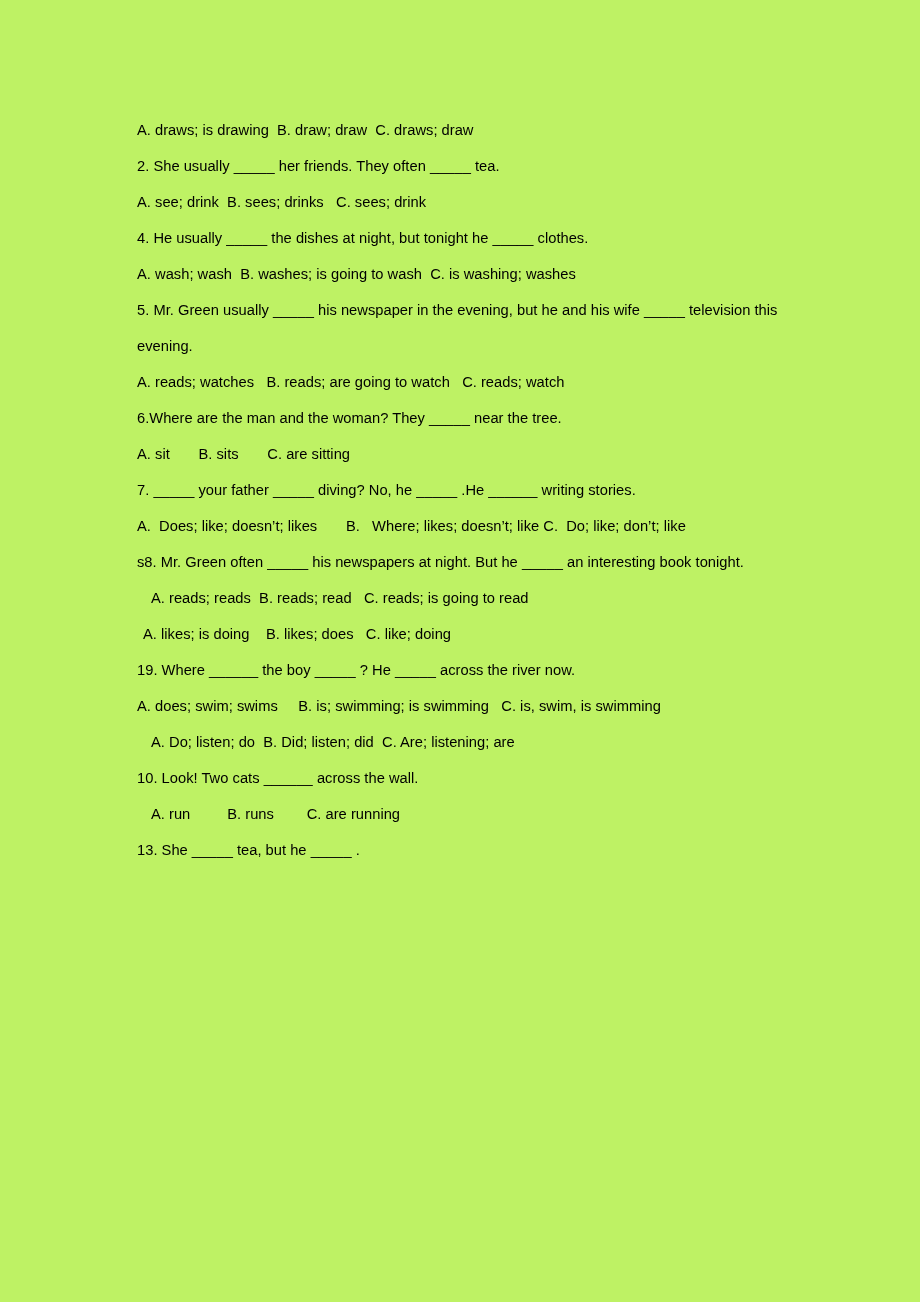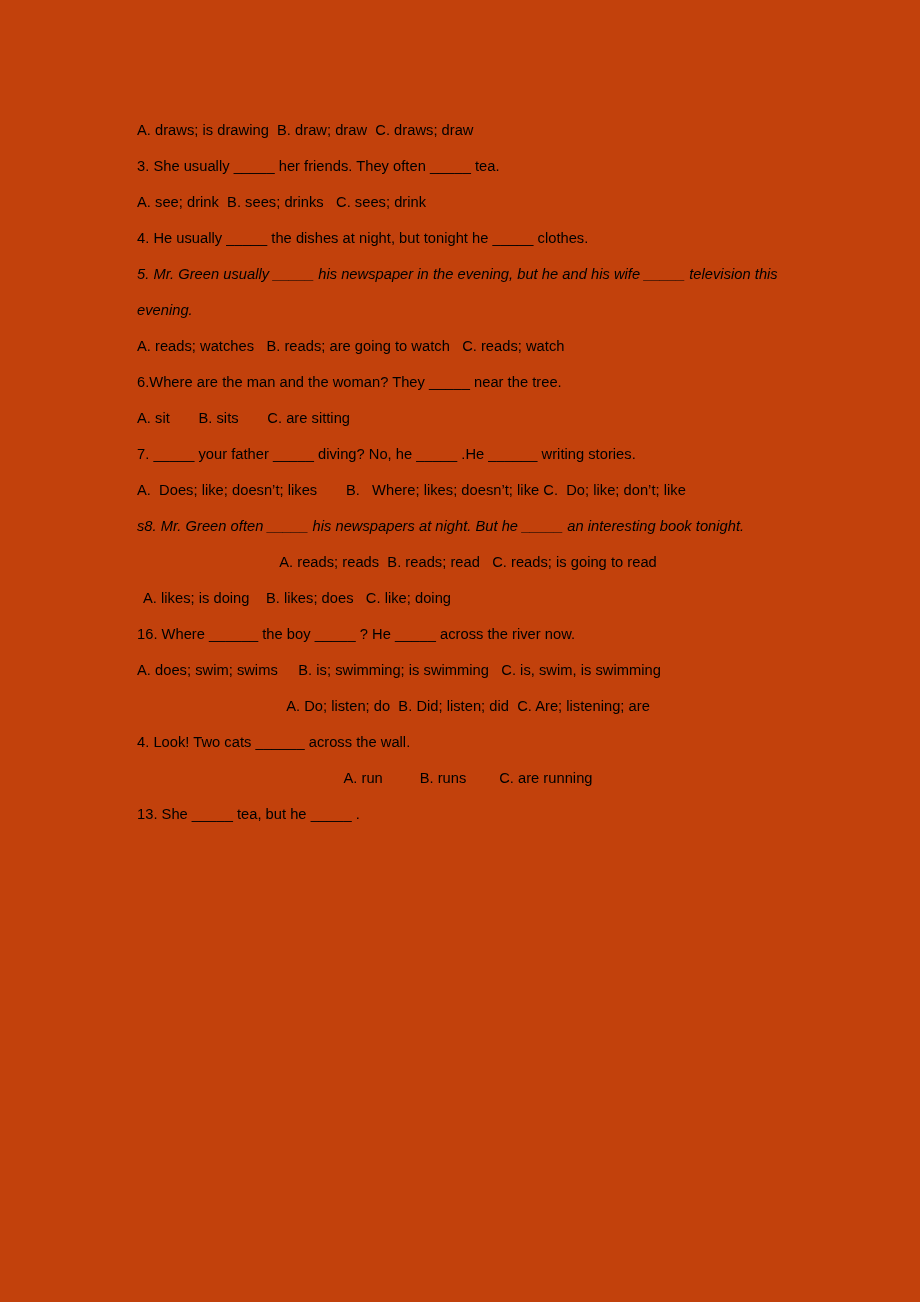--- a/index.html
+++ b/index.html
@@ -8,66 +8,66 @@
     background: #ffffff;
   }
   body {
     font-family: "Liberation Sans", sans-serif;
     color: #000000;
   }
   .page {
     position: relative;
     width: 920px;
     height: 1302px;
-    background: #c2410c;
+    background: #bef264;
     overflow: hidden;
     box-sizing: border-box;
   }
   .content {
     position: absolute;
     left: 137px;
     top: 112px;
     width: 648px;
   }
   .line {
     font-size: 14.7px;
     line-height: 36px;
     letter-spacing: 0.02px;
     white-space: pre-wrap;
     word-break: normal;
     color: #000000;
   }
-  .indent-lg { padding-left: 14px; text-align: center; }
+  .indent-lg { padding-left: 14px; }
   .indent-sm { padding-left: 6px; }
   
   .wrap-para {
     width: 648px;
-    font-style: italic;
   }
 </style>
 </head>
 <body>
 
 <div class="page">
   <div class="content">
 
     <div class="line">A. draws; is drawing  B. draw; draw  C. draws; draw</div>
-    <div class="line">3. She usually _____ her friends. They often _____ tea.</div>
+    <div class="line">2. She usually _____ her friends. They often _____ tea.</div>
     <div class="line">A. see; drink  B. sees; drinks   C. sees; drink</div>
     <div class="line">4. He usually _____ the dishes at night, but tonight he _____ clothes.</div>
+    <div class="line">A. wash; wash  B. washes; is going to wash  C. is washing; washes</div>
     <div class="line wrap-para">5. Mr. Green usually _____ his newspaper in the evening, but he and his wife _____ television this evening.</div>
     <div class="line">A. reads; watches   B. reads; are going to watch   C. reads; watch</div>
     <div class="line">6.Where are the man and the woman? They _____ near the tree.</div>
     <div class="line">A. sit       B. sits       C. are sitting</div>
     <div class="line">7. _____ your father _____ diving? No, he _____ .He ______ writing stories.</div>
     <div class="line">A.  Does; like; doesn’t; likes       B.   Where; likes; doesn’t; like C.  Do; like; don’t; like</div>
     <div class="line wrap-para">s8. Mr. Green often _____ his newspapers at night. But he _____ an interesting book tonight.</div>
     <div class="line indent-lg">A. reads; reads  B. reads; read   C. reads; is going to read</div>
     <div class="line indent-sm">A. likes; is doing    B. likes; does   C. like; doing</div>
-    <div class="line">16. Where ______ the boy _____ ? He _____ across the river now.</div>
+    <div class="line">19. Where ______ the boy _____ ? He _____ across the river now.</div>
     <div class="line">A. does; swim; swims     B. is; swimming; is swimming   C. is, swim, is swimming</div>
     <div class="line indent-lg">A. Do; listen; do  B. Did; listen; did  C. Are; listening; are</div>
-    <div class="line">4. Look! Two cats ______ across the wall.</div>
+    <div class="line">10. Look! Two cats ______ across the wall.</div>
     <div class="line indent-lg">A. run         B. runs        C. are running</div>
     <div class="line">13. She _____ tea, but he _____ .</div>
 
   </div>
 </div>
 
 </body></html>

